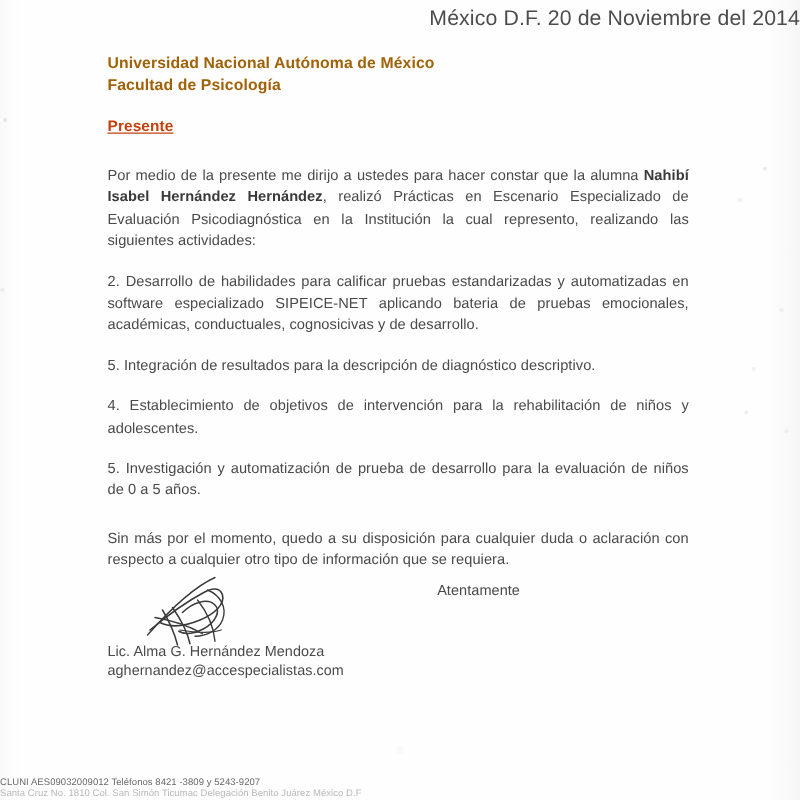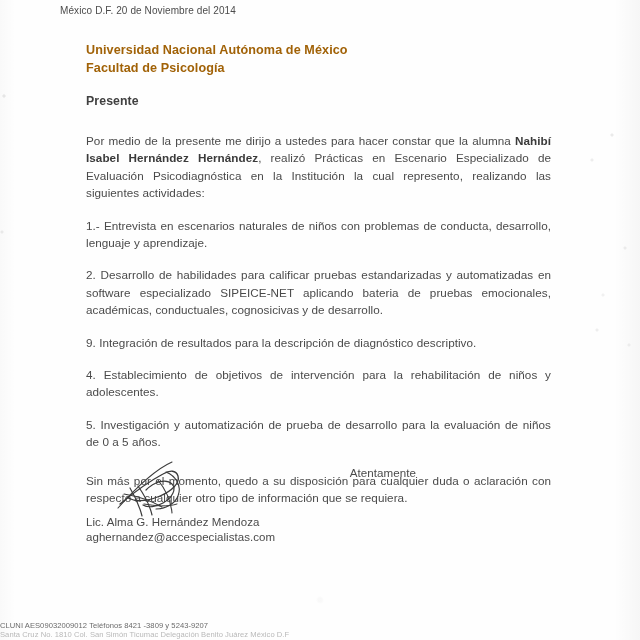--- a/index.html
+++ b/index.html
@@ -50,23 +50,23 @@
     top: 0; left: 0; bottom: 0;
     width: 16px;
     background: linear-gradient(to right, rgba(0,0,0,.018), rgba(0,0,0,0));
     pointer-events: none;
   }
 
   .date-line {
     position: absolute;
     left: 0; right: 0;
     top: 5px;
-    text-align: left;
+    text-align: right;
     padding-left: 60px;
-    font-size: 10px;
+    font-size: 17px;
     color: #4c4c4c;
     letter-spacing: .1px;
   }
 
   .letterhead {
     position: absolute;
     left: 86px;
     top: 42px;
     font-size: 12.6px;
     font-weight: bold;
@@ -74,22 +74,23 @@
     line-height: 17.5px;
     letter-spacing: .1px;
   }
 
   .salutation {
     position: absolute;
     left: 86px;
     top: 94px;
     font-size: 12.3px;
     font-weight: bold;
-    color: #404040;
+    color: #c2410c;
     letter-spacing: .1px;
+    text-decoration: underline;
   }
 
   .body-block {
     position: absolute;
     left: 86px;
     top: 132px;
     width: 468px;
   }
 
   .para {
@@ -163,23 +164,22 @@
     <div>Universidad Nacional Autónoma de México</div>
     <div>Facultad de Psicología</div>
   </div>
 
   <div class="salutation">Presente</div>
 
   <div class="body-block">
 
     <p class="para"><span>Por medio de la presente me dirijo a ustedes para hacer constar que la alumna </span><b>Nahibí Isabel Hernández Hernández</b><span>, realizó Prácticas en Escenario Especializado de Evaluación Psicodiagnóstica en la Institución la cual represento, realizando las siguientes actividades:</span></p>
 
-    <p class="para">1.- Entrevista en escenarios naturales de niños con problemas de conducta, desarrollo, lenguaje y aprendizaje.</p>
     <p class="para">2. Desarrollo de habilidades para calificar pruebas estandarizadas y automatizadas en software  especializado SIPEICE-NET aplicando bateria de pruebas emocionales, académicas, conductuales, cognosicivas y de desarrollo.</p>
-    <p class="para">9. Integración de resultados para la descripción de diagnóstico descriptivo.</p>
+    <p class="para">5. Integración de resultados para la descripción de diagnóstico descriptivo.</p>
     <p class="para">4. Establecimiento de objetivos de intervención para la rehabilitación de niños y adolescentes.</p>
     <p class="para">5. Investigación y automatización de prueba de desarrollo para la evaluación de niños de 0 a 5 años.</p>
 
     <p class="para closing">Sin más por el momento, quedo a su disposición para cualquier duda o aclaración con respecto a cualquier otro tipo de información que se requiera.</p>
   </div>
 
   <div class="sig-block">
     <div class="sig-greeting">Atentamente</div>
 
     <svg class="signature-art" viewBox="0 0 130 64" xmlns="http://www.w3.org/2000/svg">

